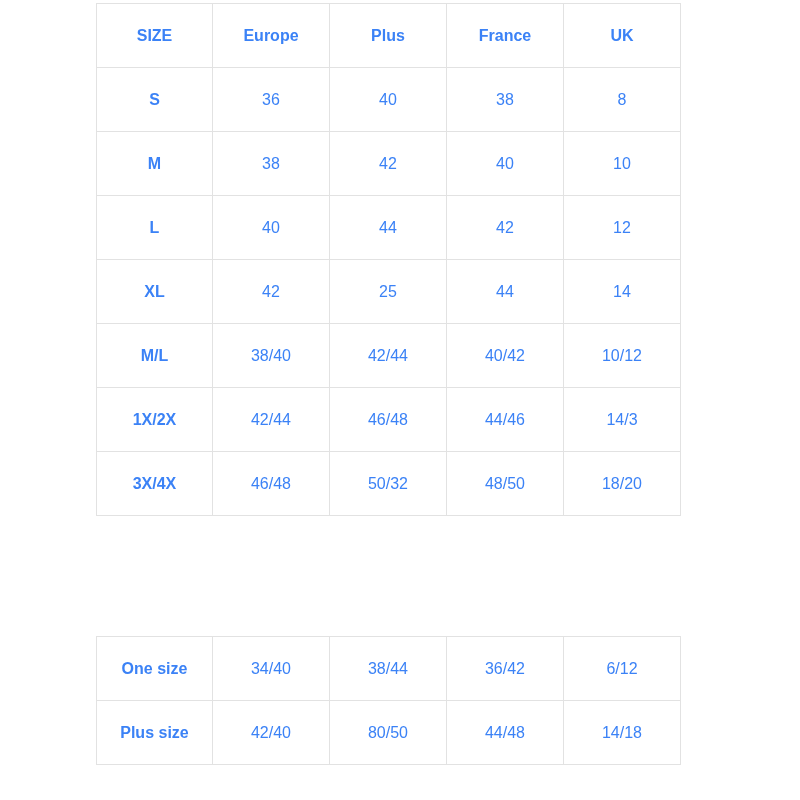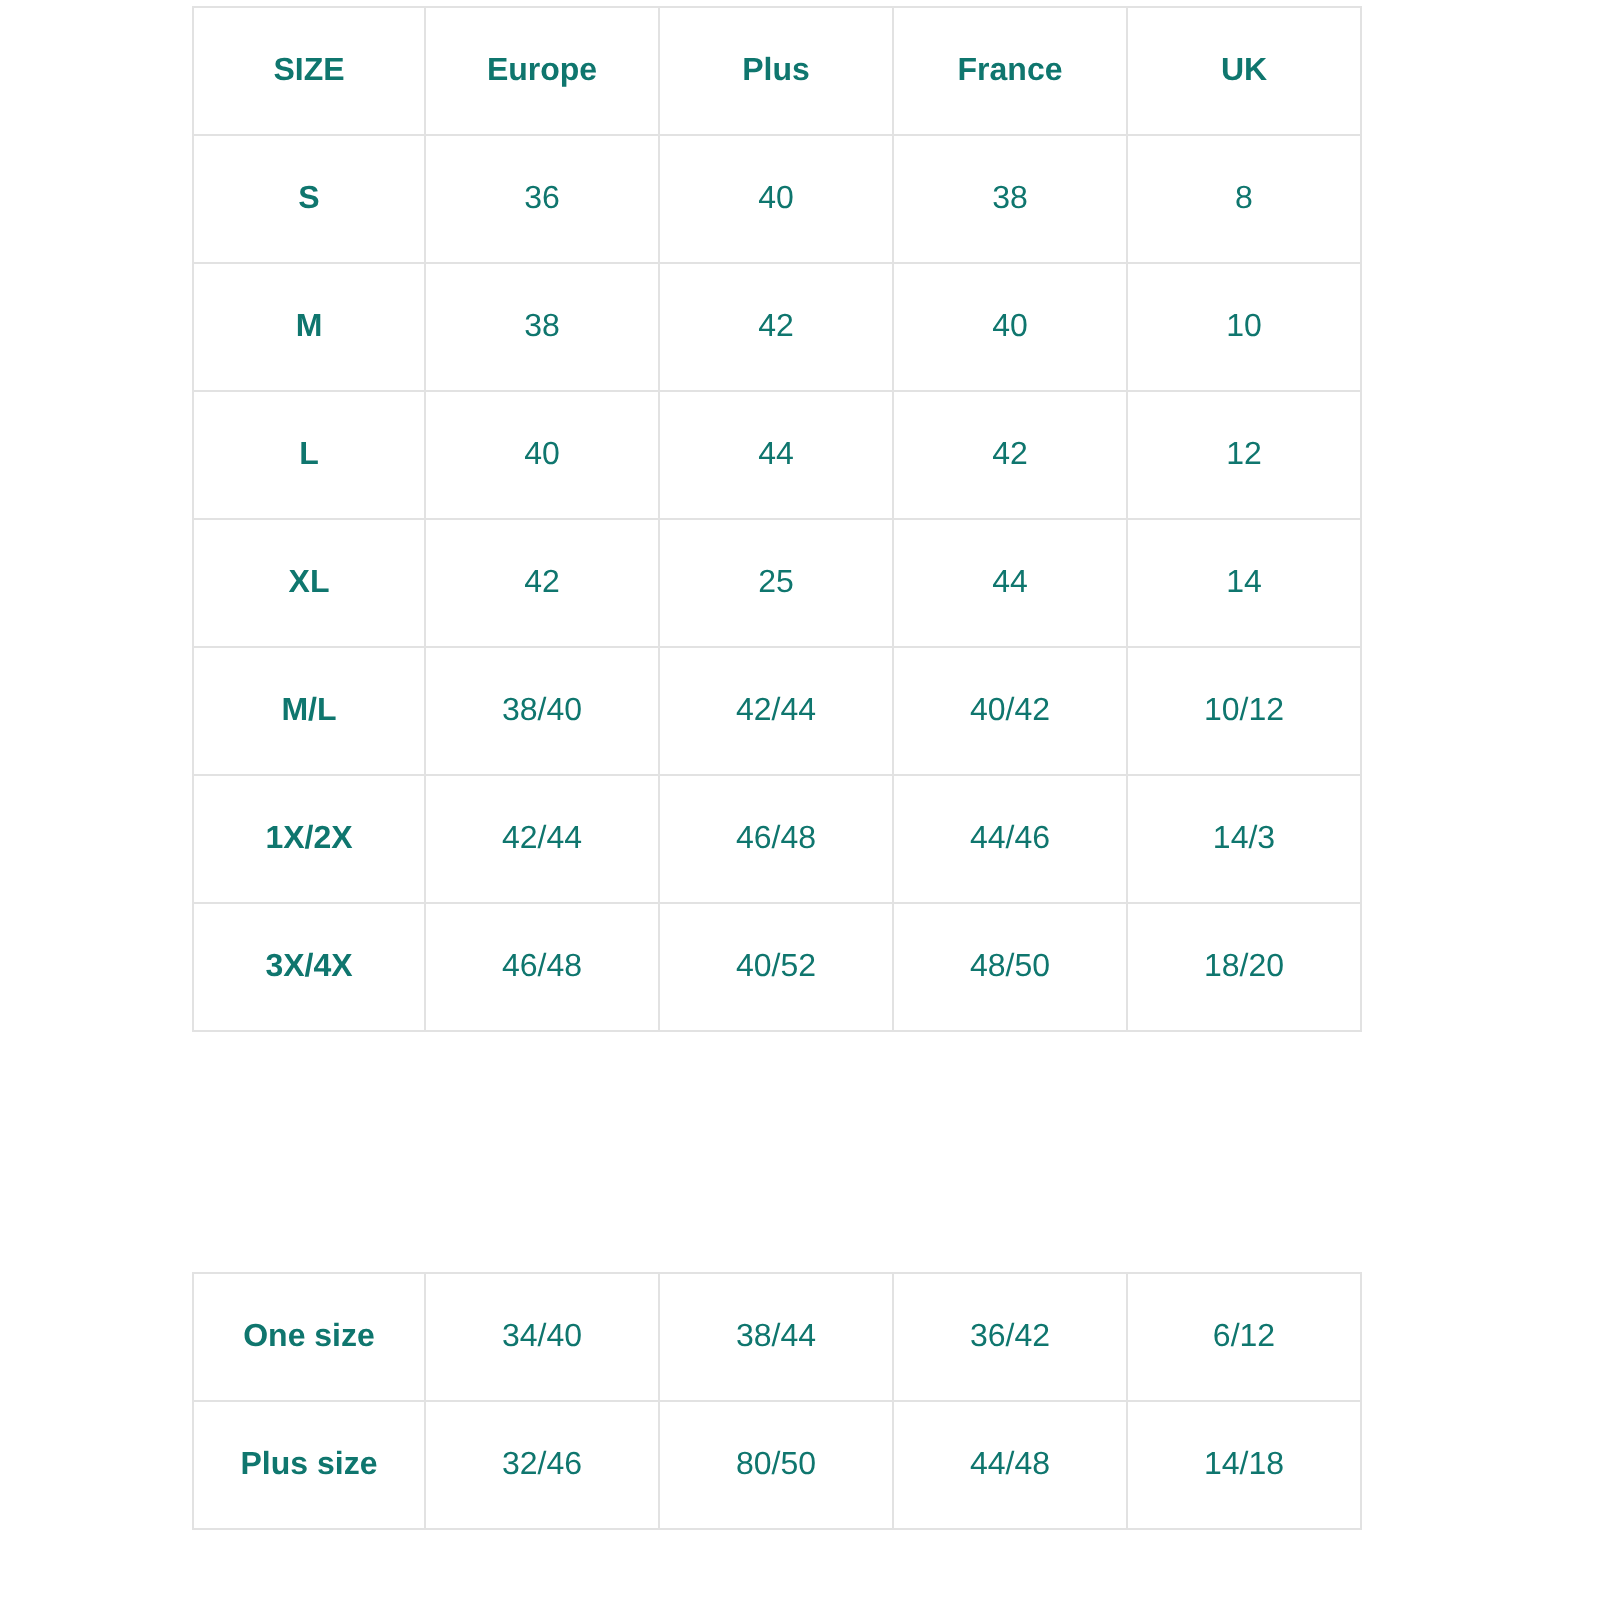--- a/index.html
+++ b/index.html
@@ -32,21 +32,21 @@
     border-collapse: collapse;
     width: 584px;
     table-layout: fixed;
   }
   table.size-table td,
   table.size-table th {
     border: 1px solid #e2e2e2;
     height: 63px;
     text-align: center;
     vertical-align: middle;
-    color: #0f766e;
+    color: #3b82f6;
     font-size: 16px;
     font-weight: 400;
     padding: 0;
   }
   table.size-table th {
     font-weight: 700;
     font-size: 16px;
   }
   table.size-table td.rowhead,
   table.size-table th.rowhead {
@@ -117,21 +117,21 @@
         <tr>
           <td class="rowhead">1X/2X</td>
           <td>42/44</td>
           <td>46/48</td>
           <td>44/46</td>
           <td>14/3</td>
         </tr>
         <tr>
           <td class="rowhead">3X/4X</td>
           <td>46/48</td>
-          <td>40/52</td>
+          <td>50/32</td>
           <td>48/50</td>
           <td>18/20</td>
         </tr>
       </tbody>
     </table>
   </div>
 
   <div class="chart-wrap-2">
     <table class="size-table">
       <colgroup>
@@ -144,21 +144,21 @@
       <tbody>
         <tr>
           <td class="rowhead">One size</td>
           <td>34/40</td>
           <td>38/44</td>
           <td>36/42</td>
           <td>6/12</td>
         </tr>
         <tr>
           <td class="rowhead">Plus size</td>
-          <td>32/46</td>
+          <td>42/40</td>
           <td>80/50</td>
           <td>44/48</td>
           <td>14/18</td>
         </tr>
       </tbody>
     </table>
   </div>
 
 </div>
 

